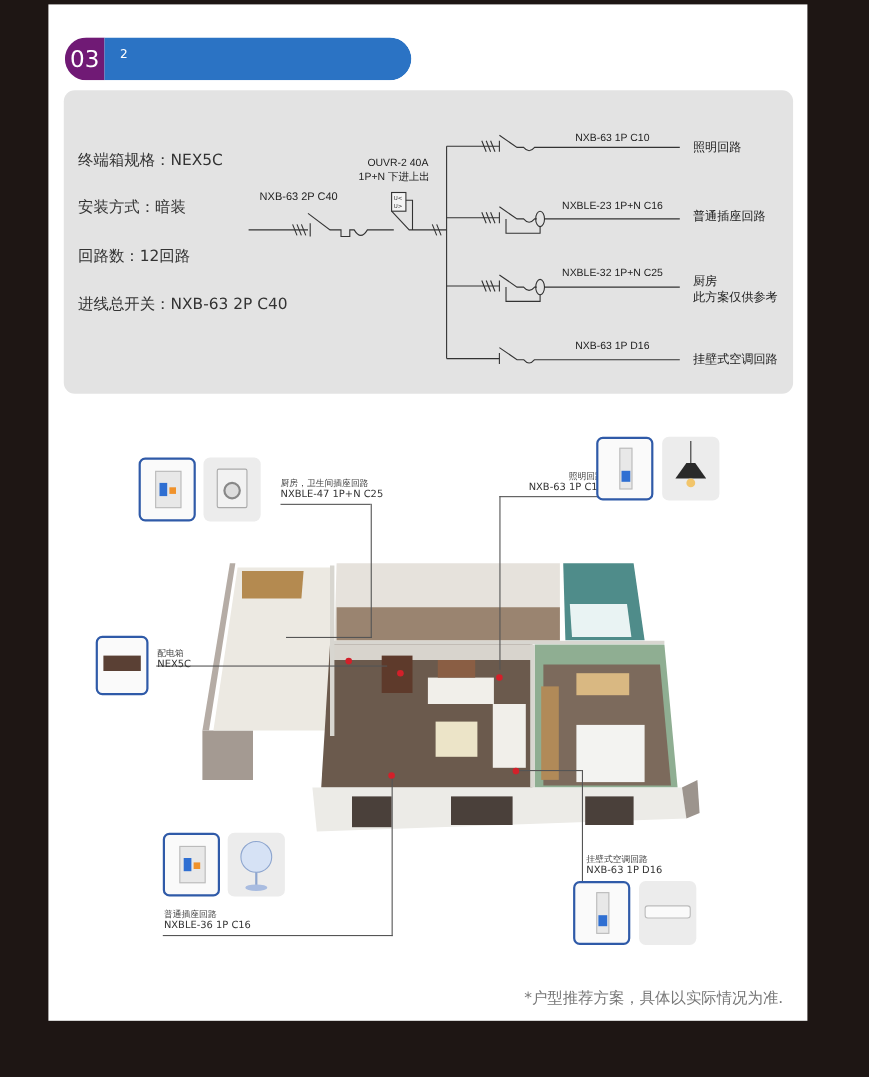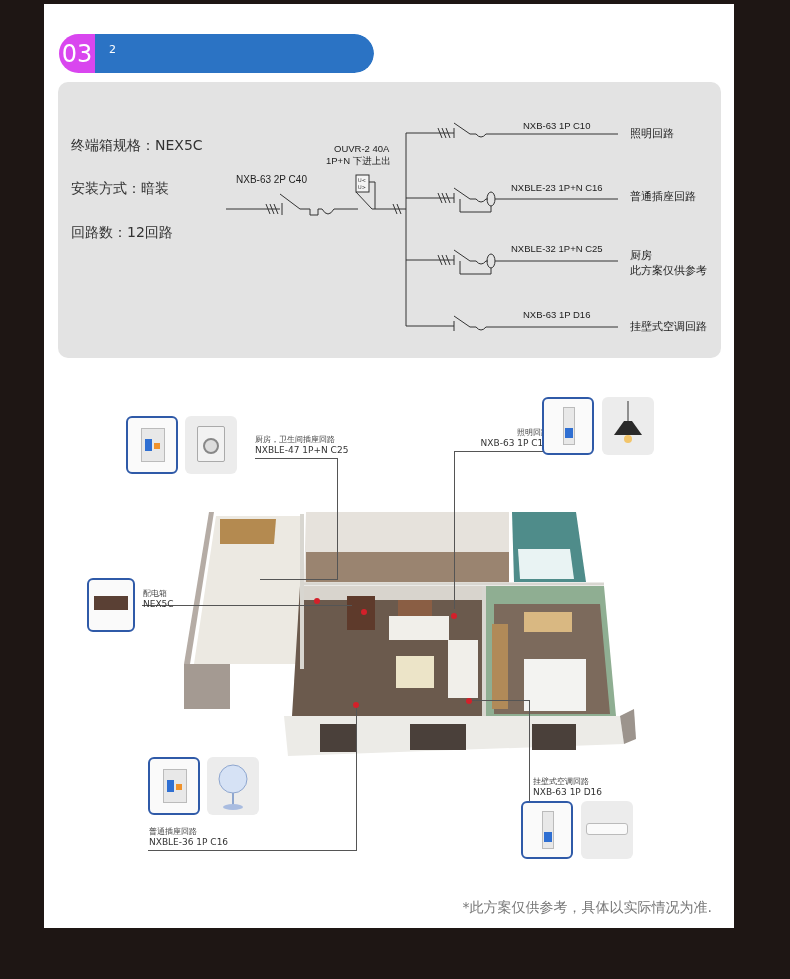--- a/index.html
+++ b/index.html
@@ -3,21 +3,21 @@
 <meta charset="utf-8">
 <style>
   * { box-sizing: border-box; margin: 0; padding: 0; }
   html, body { width: 790px; height: 979px; background: #1e1614; overflow: hidden; }
   body { font-family: "DejaVu Sans", "Liberation Sans", sans-serif; position: relative; }
 
   .page { position: absolute; left: 44px; top: 4px; width: 690px; height: 924px; background: #ffffff; }
 
   
   .hdr { position: absolute; left: 15px; top: 30px; height: 39px; width: 315px; border-radius: 20px; overflow: hidden; display: flex; }
-  .hdr-num { width: 36px; background: #d946ef; color: #fff; font-size: 24px; display: flex; align-items: center; justify-content: center; }
+  .hdr-num { width: 36px; background: #701a75; color: #fff; font-size: 21px; display: flex; align-items: center; justify-content: center; }
   .hdr-title { flex: 1; background: #2b73c4; color: #fff; font-size: 20px; display: flex; align-items: center; padding-left: 14px; border-radius: 0 20px 20px 0; }
   .hdr-title sup { font-size: 11px; position: relative; top: -4px; }
 
   
   .panel { position: absolute; left: 14px; top: 78px; width: 663px; height: 276px; background: #e3e3e3; border-radius: 10px; }
   .spec { position: absolute; left: 13px; font-size: 14px; color: #333; white-space: nowrap; }
   .lbl { position: absolute; font-size: 9.5px; color: #222; white-space: nowrap; font-family: "Liberation Sans", sans-serif; }
   .circuit-name { position: absolute; font-size: 11px; color: #222; white-space: nowrap; line-height: 15px; }
 
   
@@ -40,20 +40,21 @@
     <div class="hdr-num">03</div>
     <div class="hdr-title">
         <sup>2</sup>
     </div>
   </div>
 
   <div class="panel">
     <div class="spec" style="top:55px"><span>终端箱规格：</span><span>NEX5C</span></div>
     <div class="spec" style="top:98px"><span>安装方式：</span><span>暗装</span></div>
     <div class="spec" style="top:142px"><span>回路数：</span><span>12回路</span></div>
+    <div class="spec" style="top:186px"><span>进线总开关：</span><span>NXB-63 2P C40</span></div>
 
     <div class="lbl" style="left:178px;top:92px;font-size:10px">NXB-63 2P C40</div>
     <div class="lbl" style="left:276px;top:61px;font-size:9.5px">OUVR-2 40A</div>
     <div class="lbl" style="left:268px;top:73px;font-size:9.5px">1P+N 下进上出</div>
 
     <div class="lbl" style="left:465px;top:38px">NXB-63 1P C10</div>
     <div class="lbl" style="left:453px;top:100px">NXBLE-23 1P+N C16</div>
     <div class="lbl" style="left:453px;top:161px">NXBLE-32 1P+N C25</div>
     <div class="lbl" style="left:465px;top:227px">NXB-63 1P D16</div>
 
@@ -226,15 +227,15 @@
     </div>
     <div class="card" style="left:477px;top:797px">
       <div style="position:absolute;left:19px;top:8px;width:12px;height:38px;background:#e8e8e8;border:1px solid #bbb">
           <div style="position:absolute;left:1px;top:20px;width:8px;height:10px;background:#2f6fd2"></div>
         </div>
     </div>
     <div class="card grey" style="left:537px;top:797px">
       <div style="position:absolute;left:5px;top:22px;width:42px;height:12px;background:#fafafa;border:1px solid #bbb;border-radius:3px"></div>
     </div>
 
-    <div class="footnote">*此方案仅供参考，具体以实际情况为准.</div>
+    <div class="footnote">*户型推荐方案，具体以实际情况为准.</div>
   </div>
 </div>
 
 </body></html>

